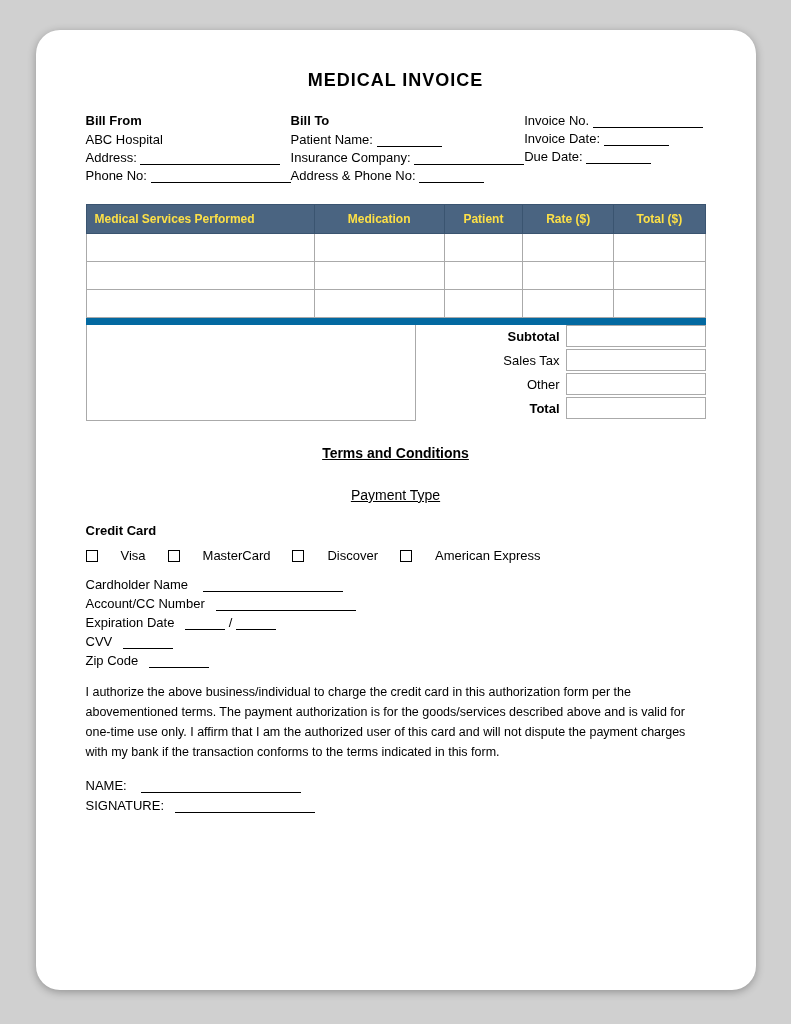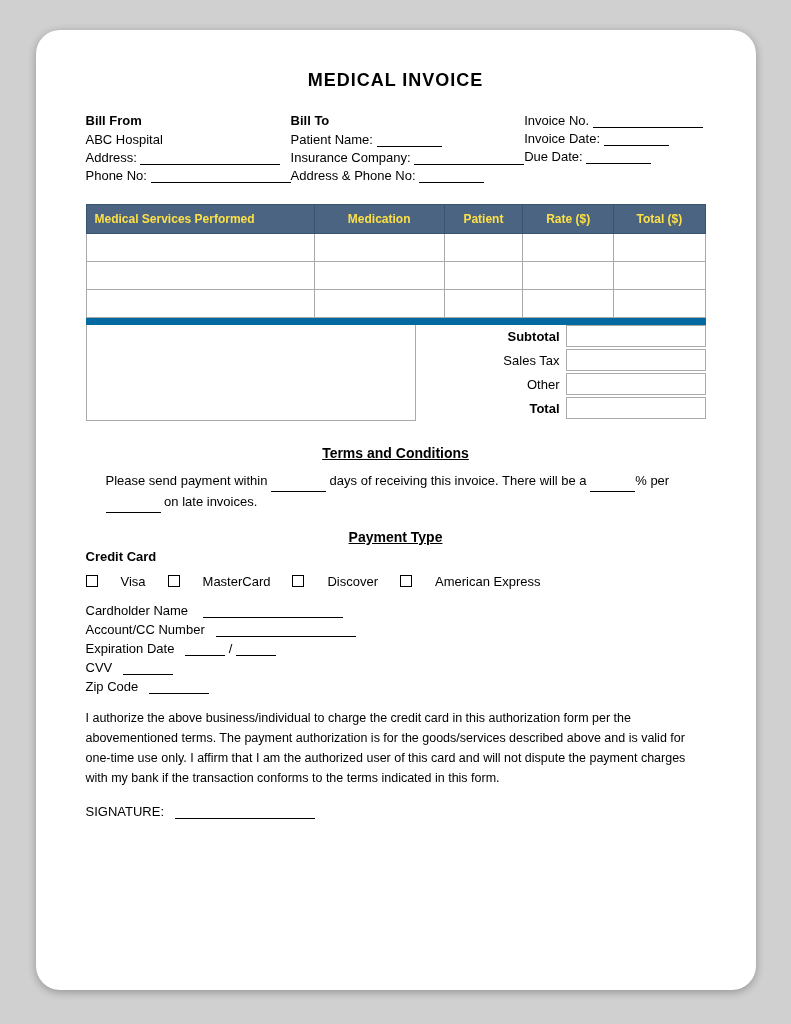--- a/index.html
+++ b/index.html
@@ -137,24 +137,24 @@
       line-height: 1.6;
       margin: 0 20px;
     }
 
     
     .payment-section {
       margin-top: 16px;
     }
     .payment-title {
       text-align: center;
-      font-weight: bold;
+      font-weight: normal;
       text-decoration: underline;
       font-size: 14px;
-      margin-bottom: 4px;
+      margin-bottom: 20px;
     }
     .credit-card-label {
       font-weight: bold;
       margin-bottom: 10px;
       font-size: 13px;
     }
     .card-types {
       display: flex;
       gap: 22px;
       margin-bottom: 14px;
@@ -295,24 +295,20 @@
         <div class="total-row">
           <span class="total-label bold">Total</span>
           <span class="total-box"></span>
         </div>
       </div>
     </div>
   </div>
 
   <div class="terms-section">
     <span class="terms-title">Terms and Conditions</span>
-    <div class="terms-body">
-      Please send payment within <span class="underline" style="min-width:55px;"></span> days of receiving this invoice. There will be a <span class="underline" style="min-width:45px;"></span>% per<br>
-      <span class="underline" style="min-width:55px;"></span> on late invoices.
-    </div>
   </div>
 
   <div class="payment-section">
     <div class="payment-title">Payment Type</div>
 
     <div class="credit-card-label">Credit Card</div>
 
     <div class="card-types">
       <div class="card-option">
         <span class="checkbox"></span>
@@ -359,20 +355,25 @@
         <span>Zip Code</span>
         &nbsp;
         <span class="underline" style="min-width:60px;"></span>
       </div>
     </div>
 
     <div class="auth-text">I authorize the above business/individual to charge the credit card in this authorization form per the abovementioned terms. The payment authorization is for the goods/services described above and is valid for one-time use only. I affirm that I am the authorized user of this card and will not dispute the payment charges with my bank if the transaction conforms to the terms indicated in this form.</div>
 
     <div class="signature-area">
       <div class="sig-line">
+        <span>NAME:</span>
+        &nbsp;&nbsp;
+        <span class="underline" style="min-width:160px;"></span>
+      </div>
+      <div class="sig-line">
         <span>SIGNATURE:</span>
         &nbsp;
         <span class="underline" style="min-width:140px;"></span>
       </div>
     </div>
   </div>
 
 </div>
 
 </body></html>

